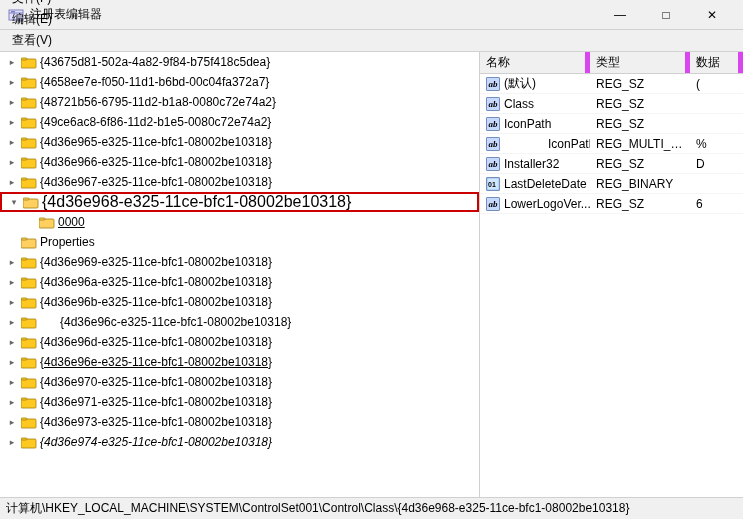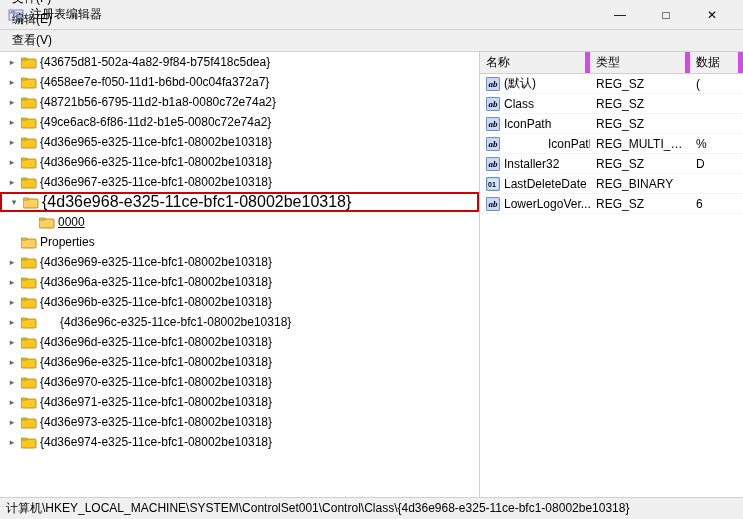--- a/index.html
+++ b/index.html
@@ -375,21 +375,21 @@
             <span style="font-size: 12px;">{4d36e96d-e325-11ce-bfc1-08002be10318}</span>
           </div>
           <div class="tree-item" style="padding-left: 4px;">
             <span style="width: 16px; height: 16px; display: inline-flex; align-items: center; justify-content: center; font-size: 9px; color: rgb(102, 102, 102); flex-shrink: 0; margin-right: 1px;">▸</span>
             <span style="display: inline-flex; align-items: center; margin-right: 3px; flex-shrink: 0;">
               <svg width="16" height="14" viewBox="0 0 16 14">
     <rect x="0" y="4" width="15" height="9" rx="1" fill="#ffc820" stroke="#a08010" stroke-width="0.8"></rect>
     <rect x="0" y="3" width="6" height="2" rx="1" fill="#ffc820" stroke="#a08010" stroke-width="0.8"></rect>
   </svg>
             </span>
-            <span style="font-size: 12px;">{4d36e96e-e325-11ce-bfc1-08002be10318}</span>
+            <span style="font-size: 12px; text-decoration: underline;">{4d36e96e-e325-11ce-bfc1-08002be10318}</span>
           </div>
           <div class="tree-item" style="padding-left: 4px;">
             <span style="width: 16px; height: 16px; display: inline-flex; align-items: center; justify-content: center; font-size: 9px; color: rgb(102, 102, 102); flex-shrink: 0; margin-right: 1px;">▸</span>
             <span style="display: inline-flex; align-items: center; margin-right: 3px; flex-shrink: 0;">
               <svg width="16" height="14" viewBox="0 0 16 14">
     <rect x="0" y="4" width="15" height="9" rx="1" fill="#ffc820" stroke="#a08010" stroke-width="0.8"></rect>
     <rect x="0" y="3" width="6" height="2" rx="1" fill="#ffc820" stroke="#a08010" stroke-width="0.8"></rect>
   </svg>
             </span>
             <span style="font-size: 12px;">{4d36e970-e325-11ce-bfc1-08002be10318}</span>
@@ -415,21 +415,21 @@
             <span style="font-size: 12px;">{4d36e973-e325-11ce-bfc1-08002be10318}</span>
           </div>
           <div class="tree-item" style="padding-left: 4px;">
             <span style="width: 16px; height: 16px; display: inline-flex; align-items: center; justify-content: center; font-size: 9px; color: rgb(102, 102, 102); flex-shrink: 0; margin-right: 1px;">▸</span>
             <span style="display: inline-flex; align-items: center; margin-right: 3px; flex-shrink: 0;">
               <svg width="16" height="14" viewBox="0 0 16 14">
     <rect x="0" y="4" width="15" height="9" rx="1" fill="#ffc820" stroke="#a08010" stroke-width="0.8"></rect>
     <rect x="0" y="3" width="6" height="2" rx="1" fill="#ffc820" stroke="#a08010" stroke-width="0.8"></rect>
   </svg>
             </span>
-            <span style="font-size: 12px;">{4d36e974-e325-11ce-bfc1-08002be10318}</span>
+            <span style="font-size: 12px; font-style: italic;">{4d36e974-e325-11ce-bfc1-08002be10318}</span>
           </div>
         </div>
     </div>
   </div>
 
   <div class="values-pane">
     <div class="values-header">
       <div class="col-header col-name">名称</div>
       <div class="col-header col-type">类型</div>
       <div class="col-header col-data">数据</div>

